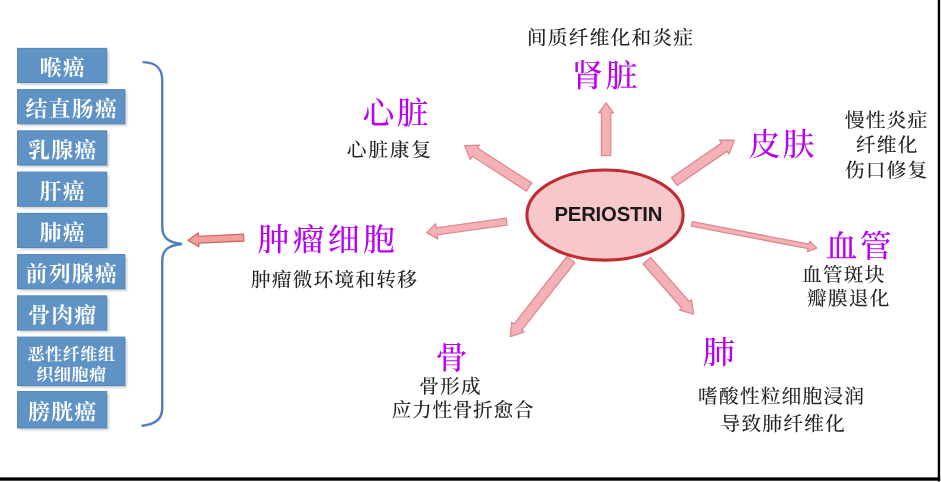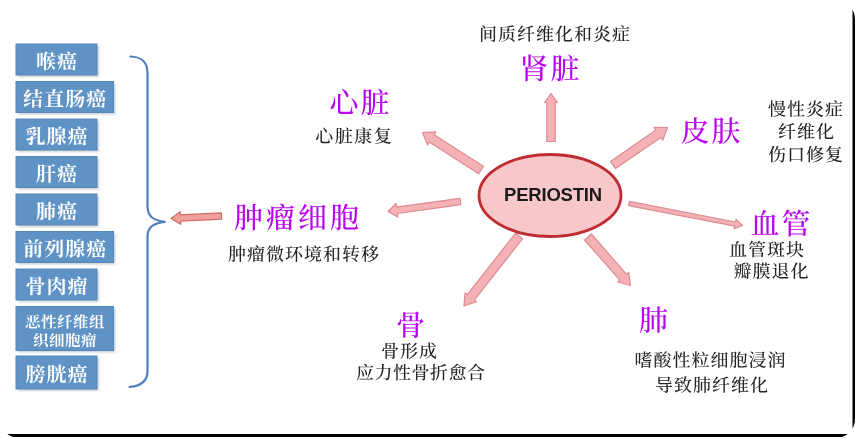--- a/index.html
+++ b/index.html
@@ -1,15 +1,15 @@
 <!DOCTYPE html>
 <html><head><meta charset="utf-8"><title>PERIOSTIN</title>
 <style>
 html,body{margin:0;padding:0;background:#ffffff;}
-#stage{position:relative;width:855px;height:438px;overflow:hidden;background:#ffffff;border-radius:19px;}
+#stage{position:relative;width:855px;height:438px;overflow:hidden;background:#ffffff;}
 svg{display:block;}
 </style></head>
 <body>
 <div id="stage">
 <svg width="855" height="438" viewBox="0 0 855 438" xmlns="http://www.w3.org/2000/svg">
 <defs>
 <filter id="soft" x="-20%" y="-20%" width="140%" height="140%">
           <feGaussianBlur stdDeviation="1.2"></feGaussianBlur>
         </filter>
 <path id="g0" d="M435 832 424 825C484 755 558 645 578 559C670 490 733 690 435 832ZM407 649 293 662V57C293 -18 324 -36 427 -36H568C774 -36 818 -21 818 20C818 37 810 46 782 56L779 229H767C750 149 734 84 724 63C718 52 712 48 695 47C675 44 631 43 572 43H436C384 43 373 52 373 78V623C397 626 406 636 407 649ZM761 521 751 512C837 412 871 261 885 170C961 82 1055 318 761 521ZM173 537H156C158 400 110 269 57 217C39 194 32 165 51 146C74 124 119 139 145 179C185 237 224 361 173 537Z"></path>

